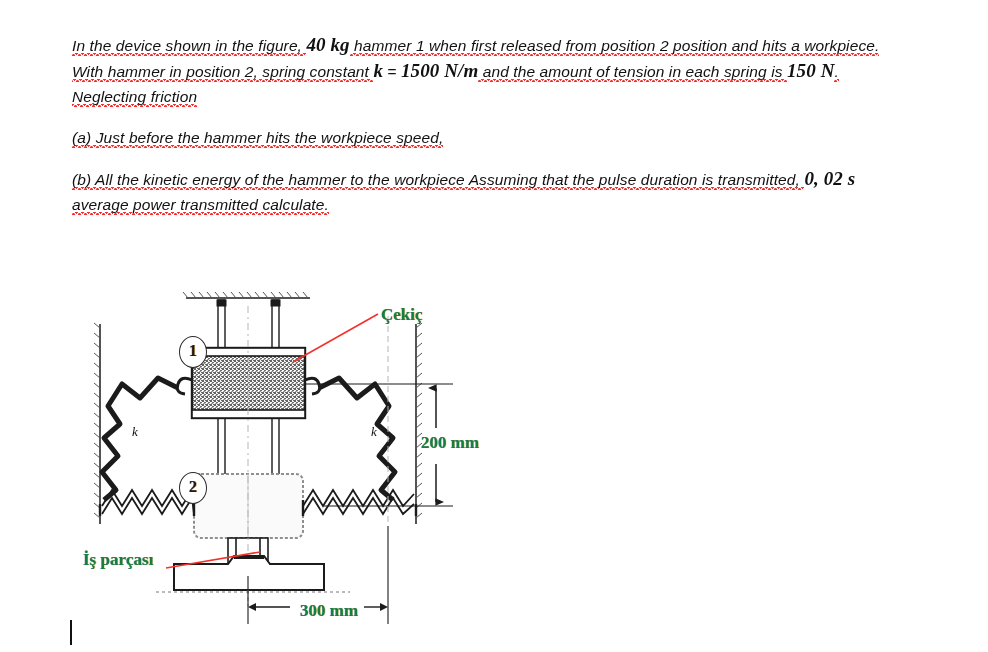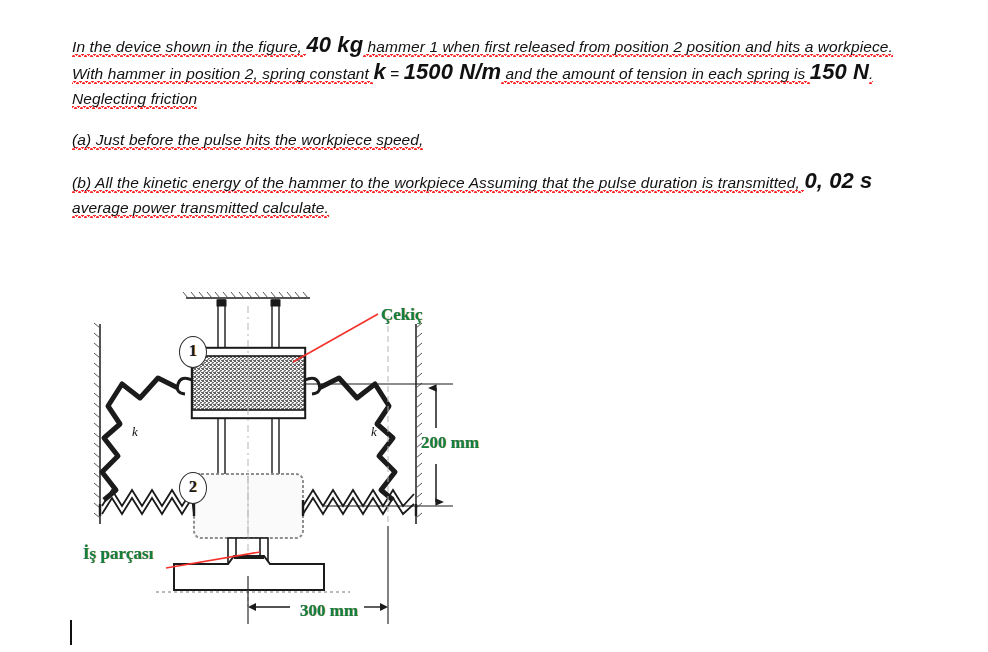--- a/index.html
+++ b/index.html
@@ -26,24 +26,24 @@
   .para {
     font-family: "Liberation Sans", sans-serif;
     font-size: 15.5px;
     line-height: 25px;
     color: #111111;
     margin: 0 0 16px 0;
     letter-spacing: 0.1px;
   }
   .para:last-child { margin-bottom: 18px; }
   .para .bi {
-    font-family: Liberation Sans, sans-serif;
+    font-family: Liberation Serif, serif;
     font-weight: bold;
     font-style: italic;
-    font-size: 22px;
+    font-size: 19px;
   }
   
   .sq {
     background-repeat: repeat-x;
     background-position: 0 100%;
     background-size: 6px 3px;
     background-image:
       radial-gradient(circle at 1.5px 2.2px, #ff2a2a 1.15px, rgba(255,42,42,0) 1.3px),
       radial-gradient(circle at 4.5px 0.5px, #ff2a2a 1.15px, rgba(255,42,42,0) 1.3px);
     padding-bottom: 2px;
@@ -63,21 +63,21 @@
   .fig-label {
     font-family: "Liberation Serif", serif;
     font-weight: bold;
     font-size: 17px;
     color: #15803d;
     position: absolute;
     white-space: nowrap;
     text-shadow: 0.6px 0 0 rgba(190,120,20,0.55), -0.5px 0 0 rgba(20,40,140,0.35);
   }
   #lbl-cekic { left: 303px; top: 29px; }
-  #lbl-isparcasi { left: 5px; top: 268px; text-align: right; }
+  #lbl-isparcasi { left: 5px; top: 274px; text-align: right; }
   #lbl-400 { left: 343px; top: 157px; }
   #lbl-300 { left: 222px; top: 325px; }
 
   .circ-num {
     position: absolute;
     width: 26px;
     height: 30px;
     border: 1.6px solid #2b2b2b;
     border-radius: 50%;
     font-family: "Liberation Serif", serif;
@@ -110,21 +110,21 @@
     width: 1.6px;
     height: 25px;
     background: #111111;
   }
 </style>
 </head>
 <body>
 
 <div id="statement">
     <div class="para"><span class="sq">In the device shown in the figure, </span><span class="bi">40 kg</span><span class="sq"> hammer 1 when first released from position 2 position and hits a workpiece. With hammer in position 2, spring constant </span><span class="bi">k</span><span> = </span><span class="bi">1500 N/m</span><span class="sq"> and the amount of tension in each spring is </span><span class="bi">150 N</span><span class="sq">. Neglecting friction</span></div>
-    <div class="para"><span class="sq">(a) Just before the pulse hits the workpiece speed,</span></div>
+    <div class="para"><span class="sq">(a) Just before the hammer hits the workpiece speed,</span></div>
     <div class="para"><span class="sq">(b) All the kinetic energy of the hammer to the workpiece Assuming that the pulse duration is transmitted, </span><span class="bi">0, 02 s</span><span class="sq"> average power transmitted calculate.</span></div>
   </div>
 
 <div id="figure">
 
   <svg width="430" height="365" viewBox="0 0 430 365">
     <defs>
       <pattern id="hatch" width="6" height="6" patternUnits="userSpaceOnUse" patternTransform="rotate(45)">
         <line x1="0" y1="0" x2="0" y2="6" stroke="#1b1b1b" stroke-width="1.1"></line>
       </pattern>

